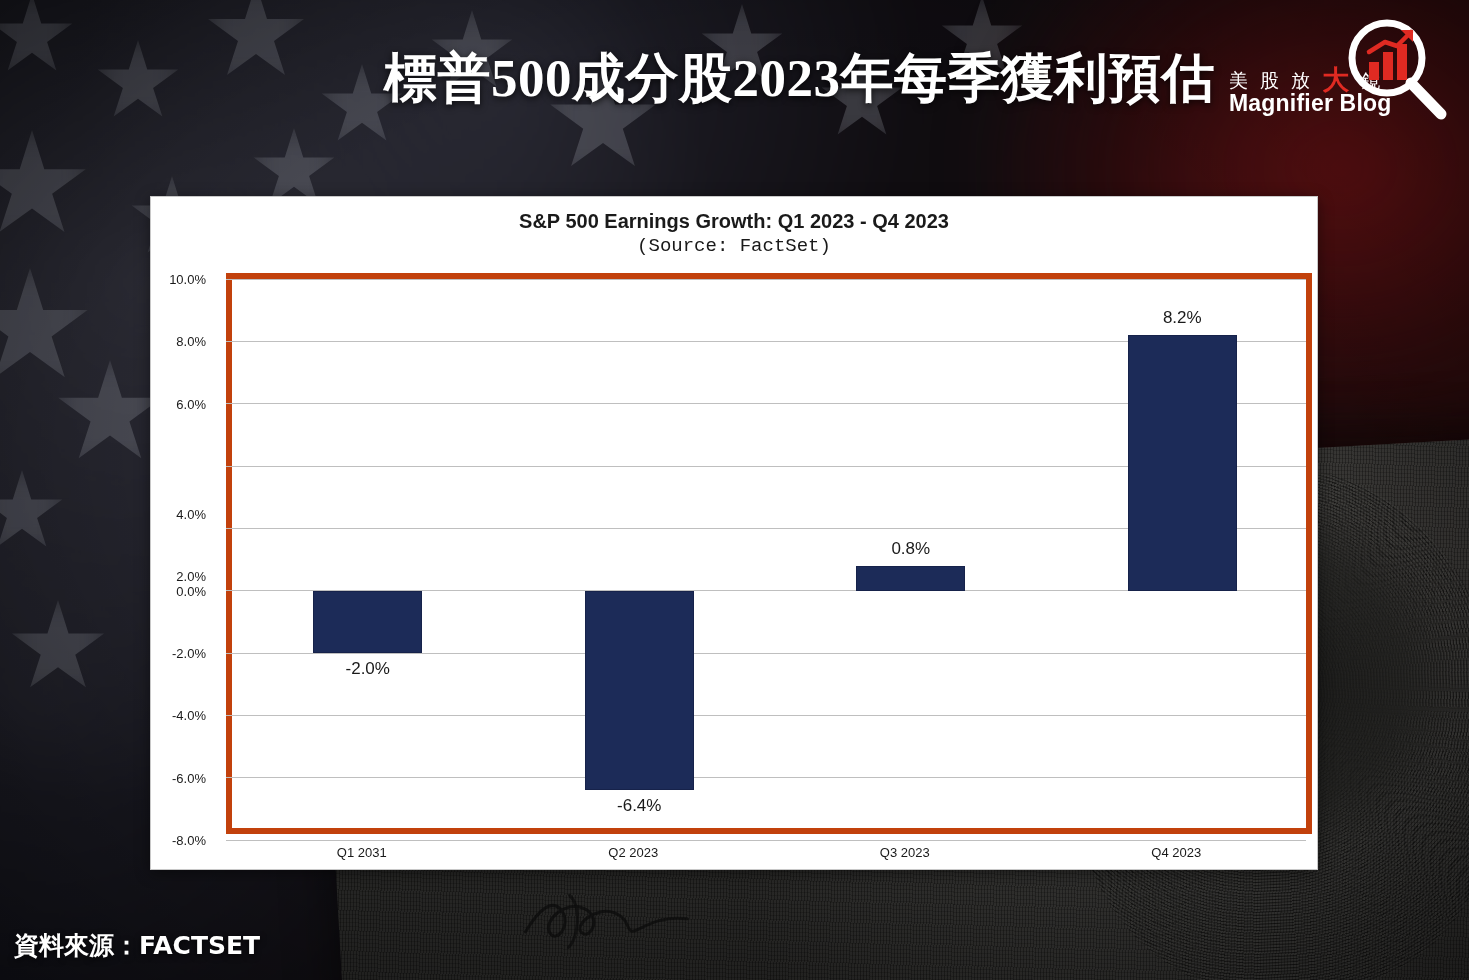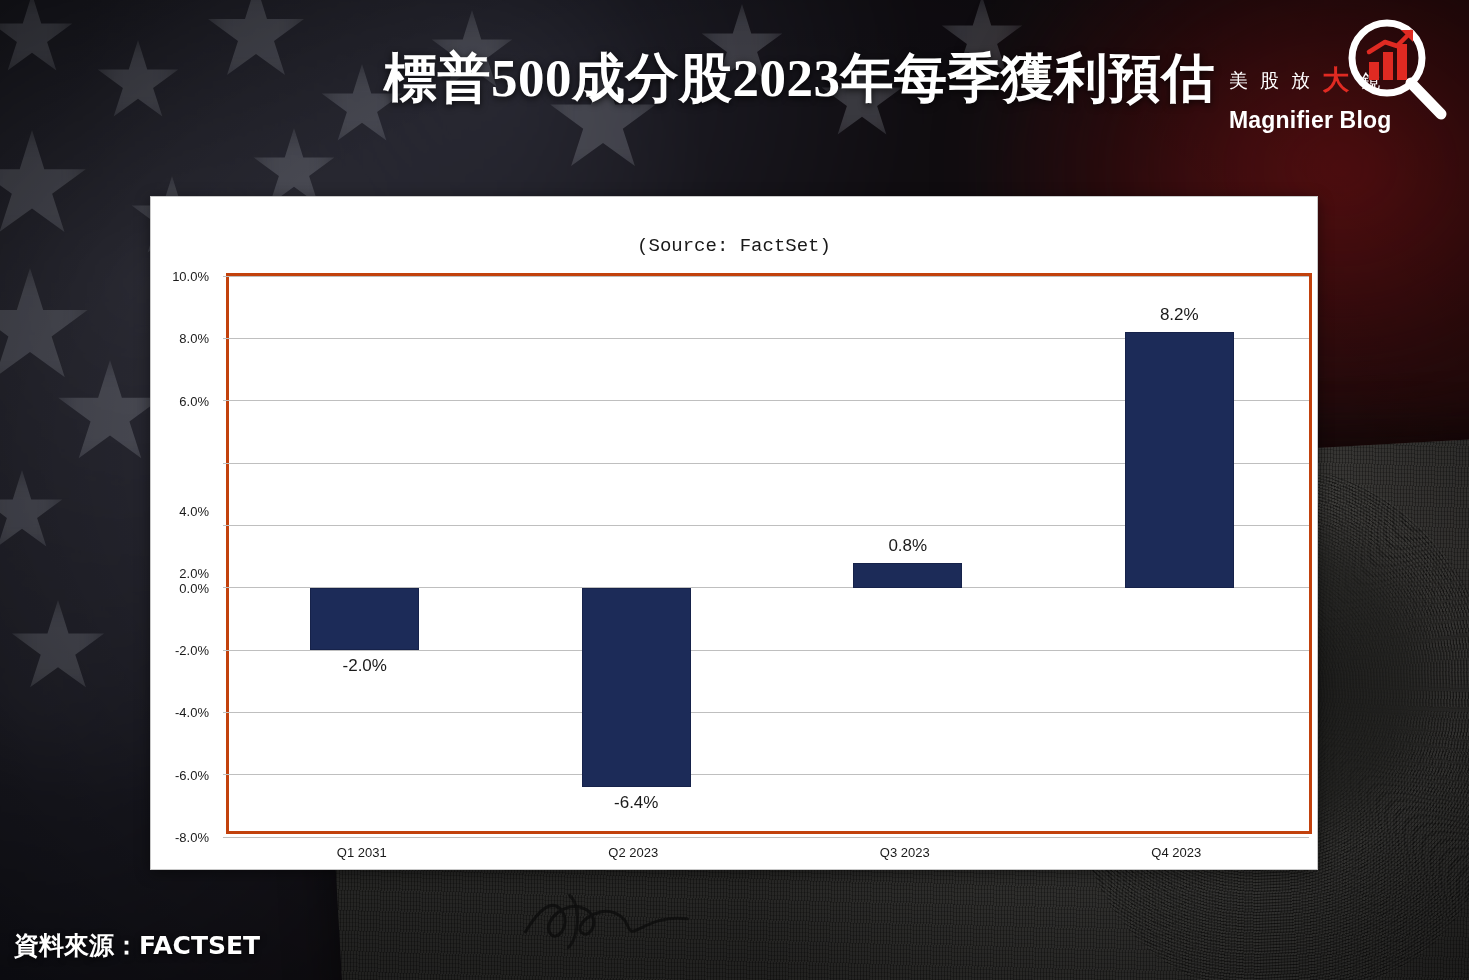--- a/index.html
+++ b/index.html
@@ -173,21 +173,20 @@
   .logo-en {
     position: absolute;
     left: 4px;
     top: 76px;
     font-size: 23px;
     color: #ffffff;
     font-weight: 700;
     letter-spacing: 0.2px;
     font-family: "Liberation Sans", sans-serif;
     white-space: nowrap;
-    margin-top: 17px;
   }
   .logo-mark {
     position: absolute;
     right: 2px;
     top: 2px;
     width: 110px;
     height: 110px;
   }
 
   
@@ -225,21 +224,21 @@
     font-family: Liberation Mono, monospace;
   }
 
   
   .plot {
     position: absolute;
     left: 75px;
     top: 76px;
     width: 1086px;
     height: 561px;
-    border: 3px solid #c2410c;
+    border: 6px solid #c2410c;
     box-sizing: border-box;
     background: #ffffff;
   }
   .gridline {
     position: absolute;
     left: 0;
     width: 100%;
     height: 1px;
     background: #bfbfbf;
   }
@@ -351,20 +350,21 @@
         <rect x="26" y="46" width="10" height="18" fill="#e02a22"></rect>
         <rect x="40" y="36" width="10" height="28" fill="#e02a22"></rect>
         <rect x="54" y="28" width="10" height="36" fill="#e02a22"></rect>
         <path d="M26 36 L42 26 L54 30 L68 16" fill="none" stroke="#e02a22" stroke-width="4.5" stroke-linecap="round" stroke-linejoin="round"></path>
         <path d="M58 14 L70 14 L70 26 Z" fill="#e02a22"></path>
       </svg>
     </div>
   </div>
 
   <div class="chart-card">
+    <div class="chart-title">S&amp;P 500 Earnings Growth: Q1 2023 - Q4 2023</div>
     <div class="chart-subtitle">(Source: FactSet)</div>
 
     <div class="plot" id="plot">
         <div class="gridline" style="top: -0.5px;"></div>
         <div class="tickmark" style="top: -0.5px;"></div>
         <div class="ytick-label" style="top: 0px;">10.0%</div>
         <div class="gridline" style="top: 61.8333px;"></div>
         <div class="tickmark" style="top: 61.8333px;"></div>
         <div class="ytick-label" style="top: 62.3333px;">8.0%</div>
         <div class="gridline" style="top: 124.167px;"></div>

